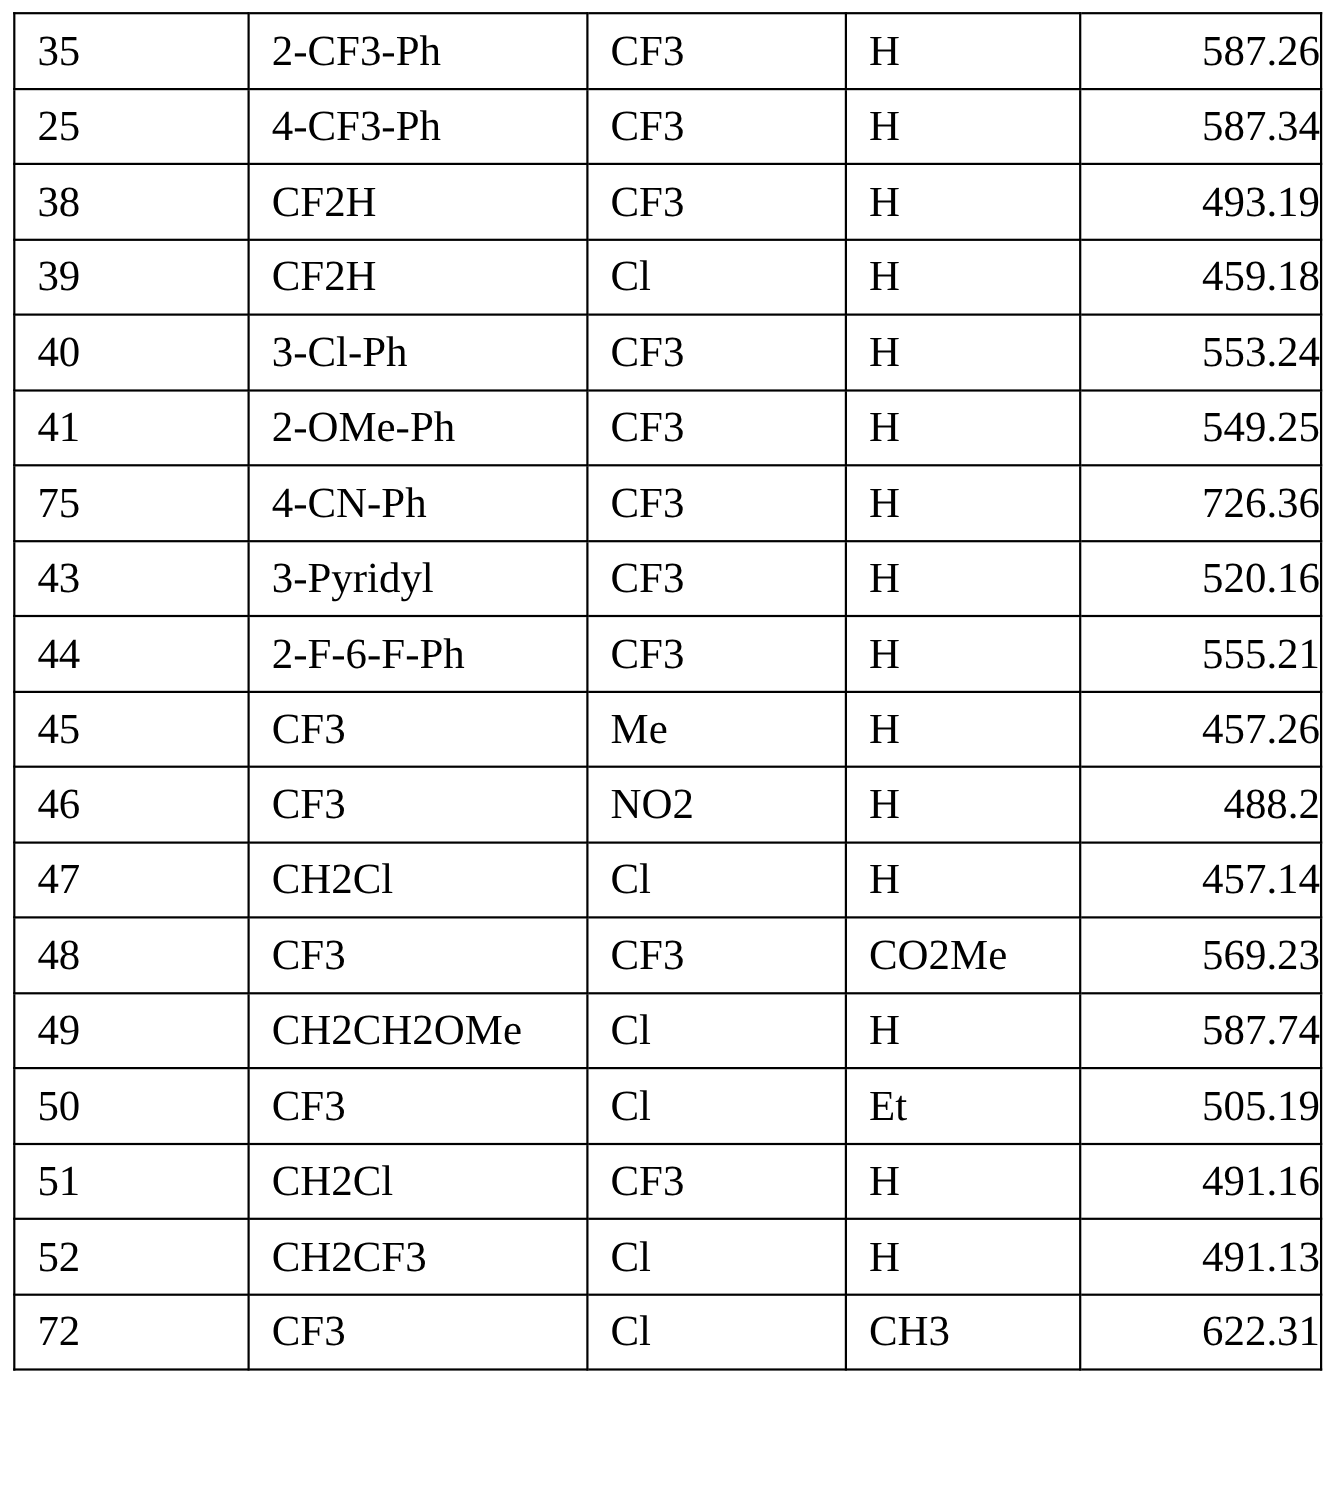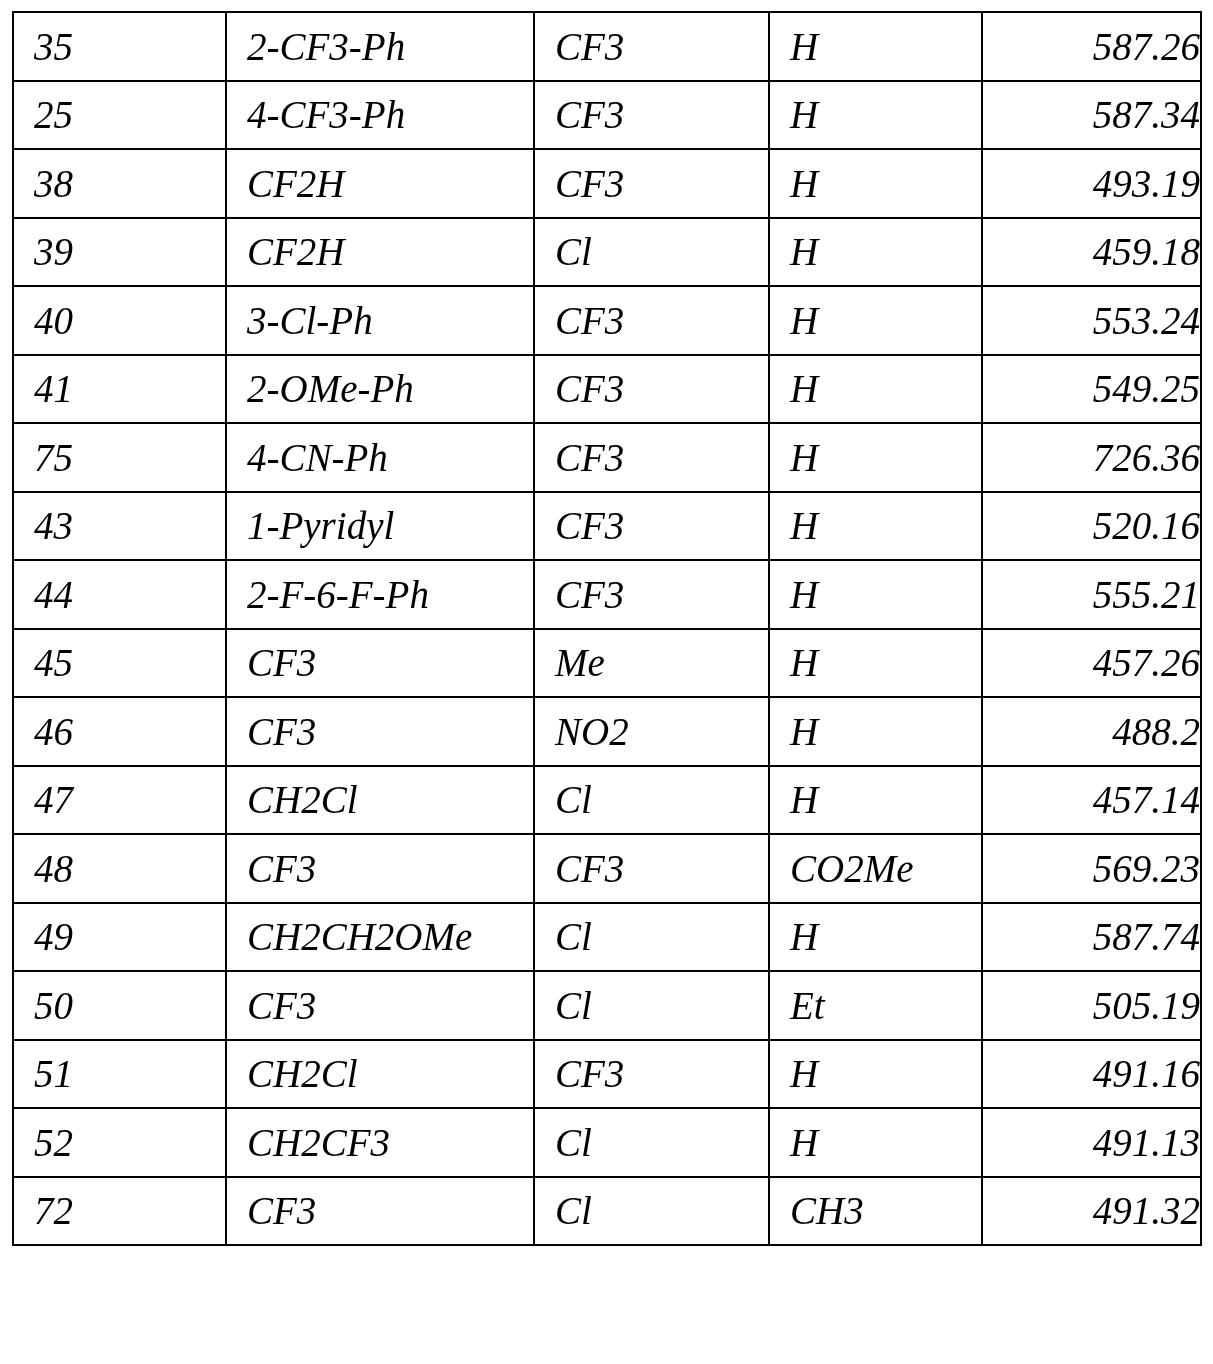--- a/index.html
+++ b/index.html
@@ -3,21 +3,20 @@
 <meta charset="utf-8">
 <style>
   html, body { margin: 0; padding: 0; background: #ffffff; }
   body { width: 1213px; height: 1364px; position: relative; overflow: hidden; }
   table.data {
     position: absolute; left: 12px; top: 11px;
     border-collapse: collapse;
     font-family: "Liberation Serif", "DejaVu Serif", serif;
     font-size: 39px; color: #000;
     table-layout: fixed;
-    font-style: italic;
   }
   table.data td {
     border: 2px solid #000;
     height: 66.5px;
     padding: 0 0 0 20px;
     vertical-align: middle;
     white-space: nowrap;
     line-height: 1;
   }
   col.c1 { width: 213px; }
@@ -83,21 +82,21 @@
       </tr>
       <tr>
         <td>75</td>
         <td>4-CN-Ph</td>
         <td>CF3</td>
         <td>H</td>
         <td class="mass">726.36</td>
       </tr>
       <tr>
         <td>43</td>
-        <td>1-Pyridyl</td>
+        <td>3-Pyridyl</td>
         <td>CF3</td>
         <td>H</td>
         <td class="mass">520.16</td>
       </tr>
       <tr>
         <td>44</td>
         <td>2-F-6-F-Ph</td>
         <td>CF3</td>
         <td>H</td>
         <td class="mass">555.21</td>
@@ -156,16 +155,16 @@
         <td>CH2CF3</td>
         <td>Cl</td>
         <td>H</td>
         <td class="mass">491.13</td>
       </tr>
       <tr>
         <td>72</td>
         <td>CF3</td>
         <td>Cl</td>
         <td>CH3</td>
-        <td class="mass">491.32</td>
+        <td class="mass">622.31</td>
       </tr>
     </tbody>
 </table>
 
 </body></html>

